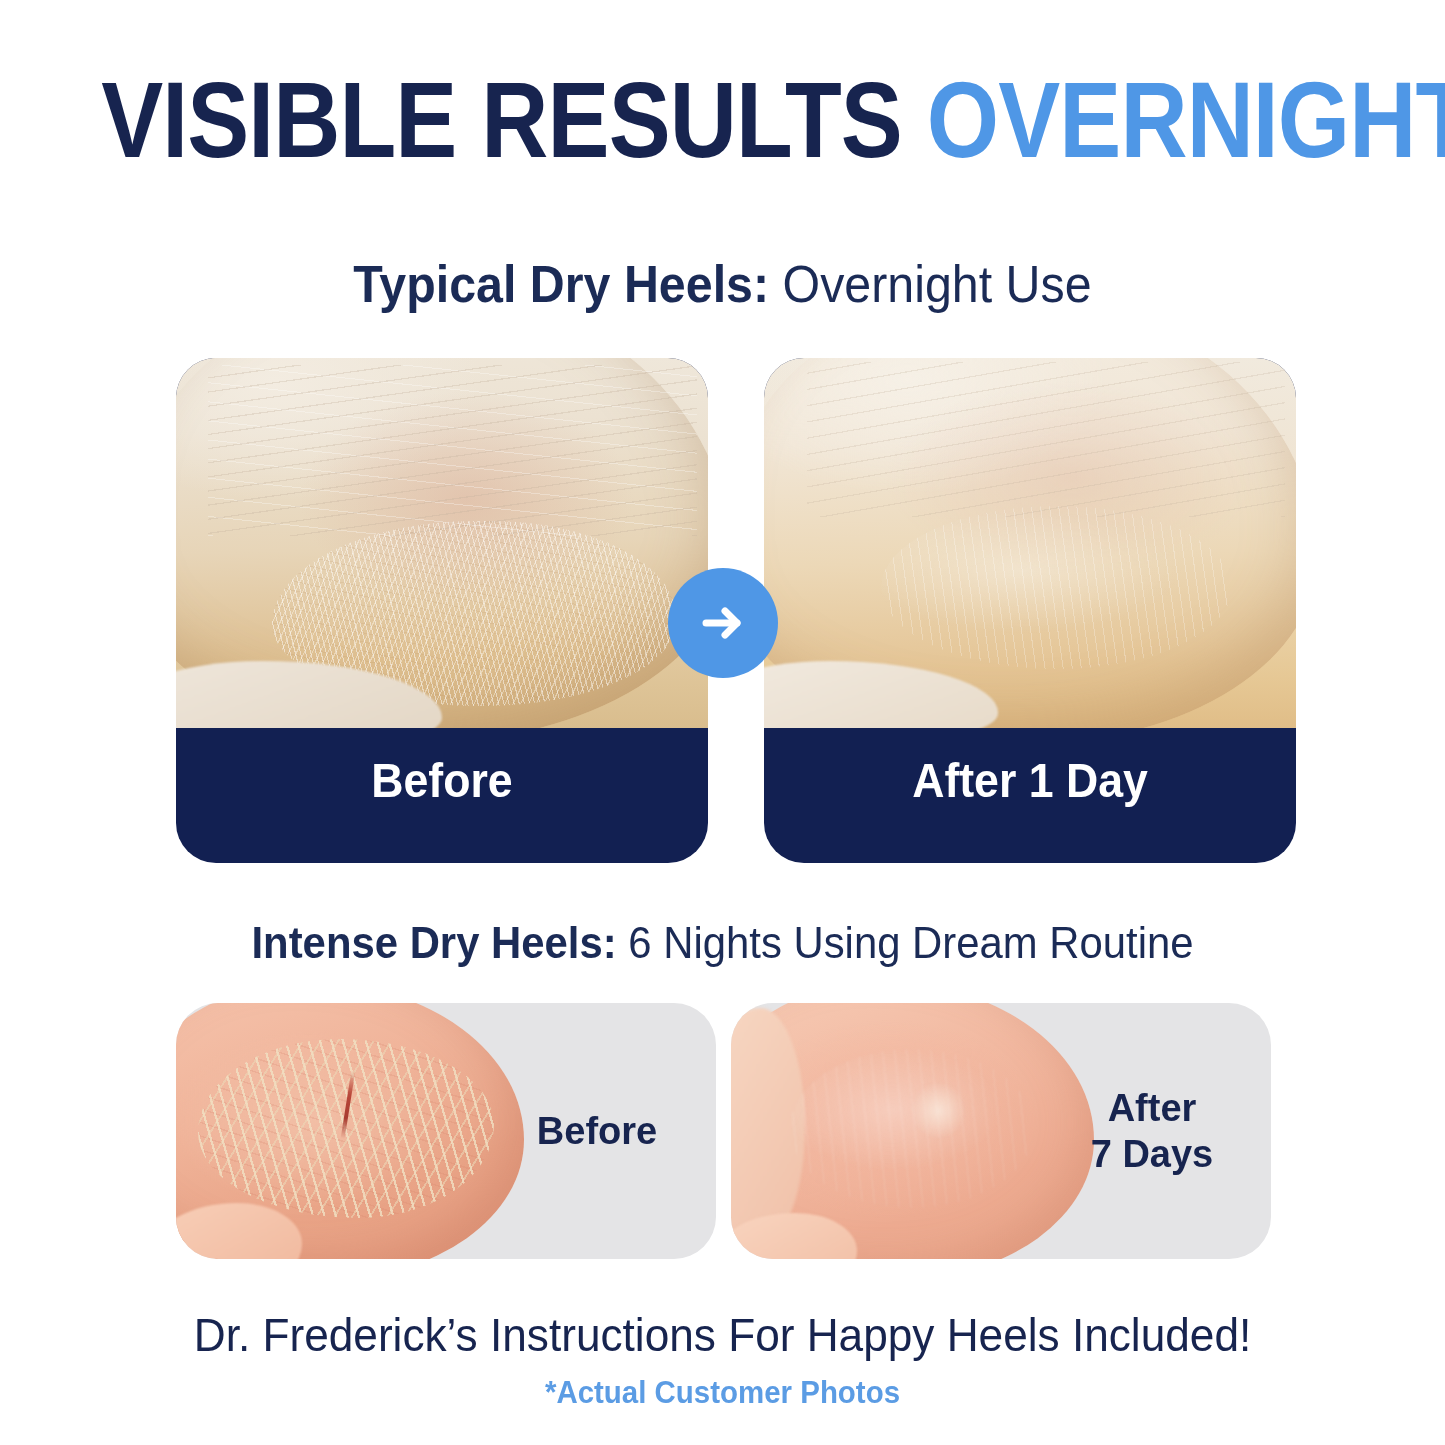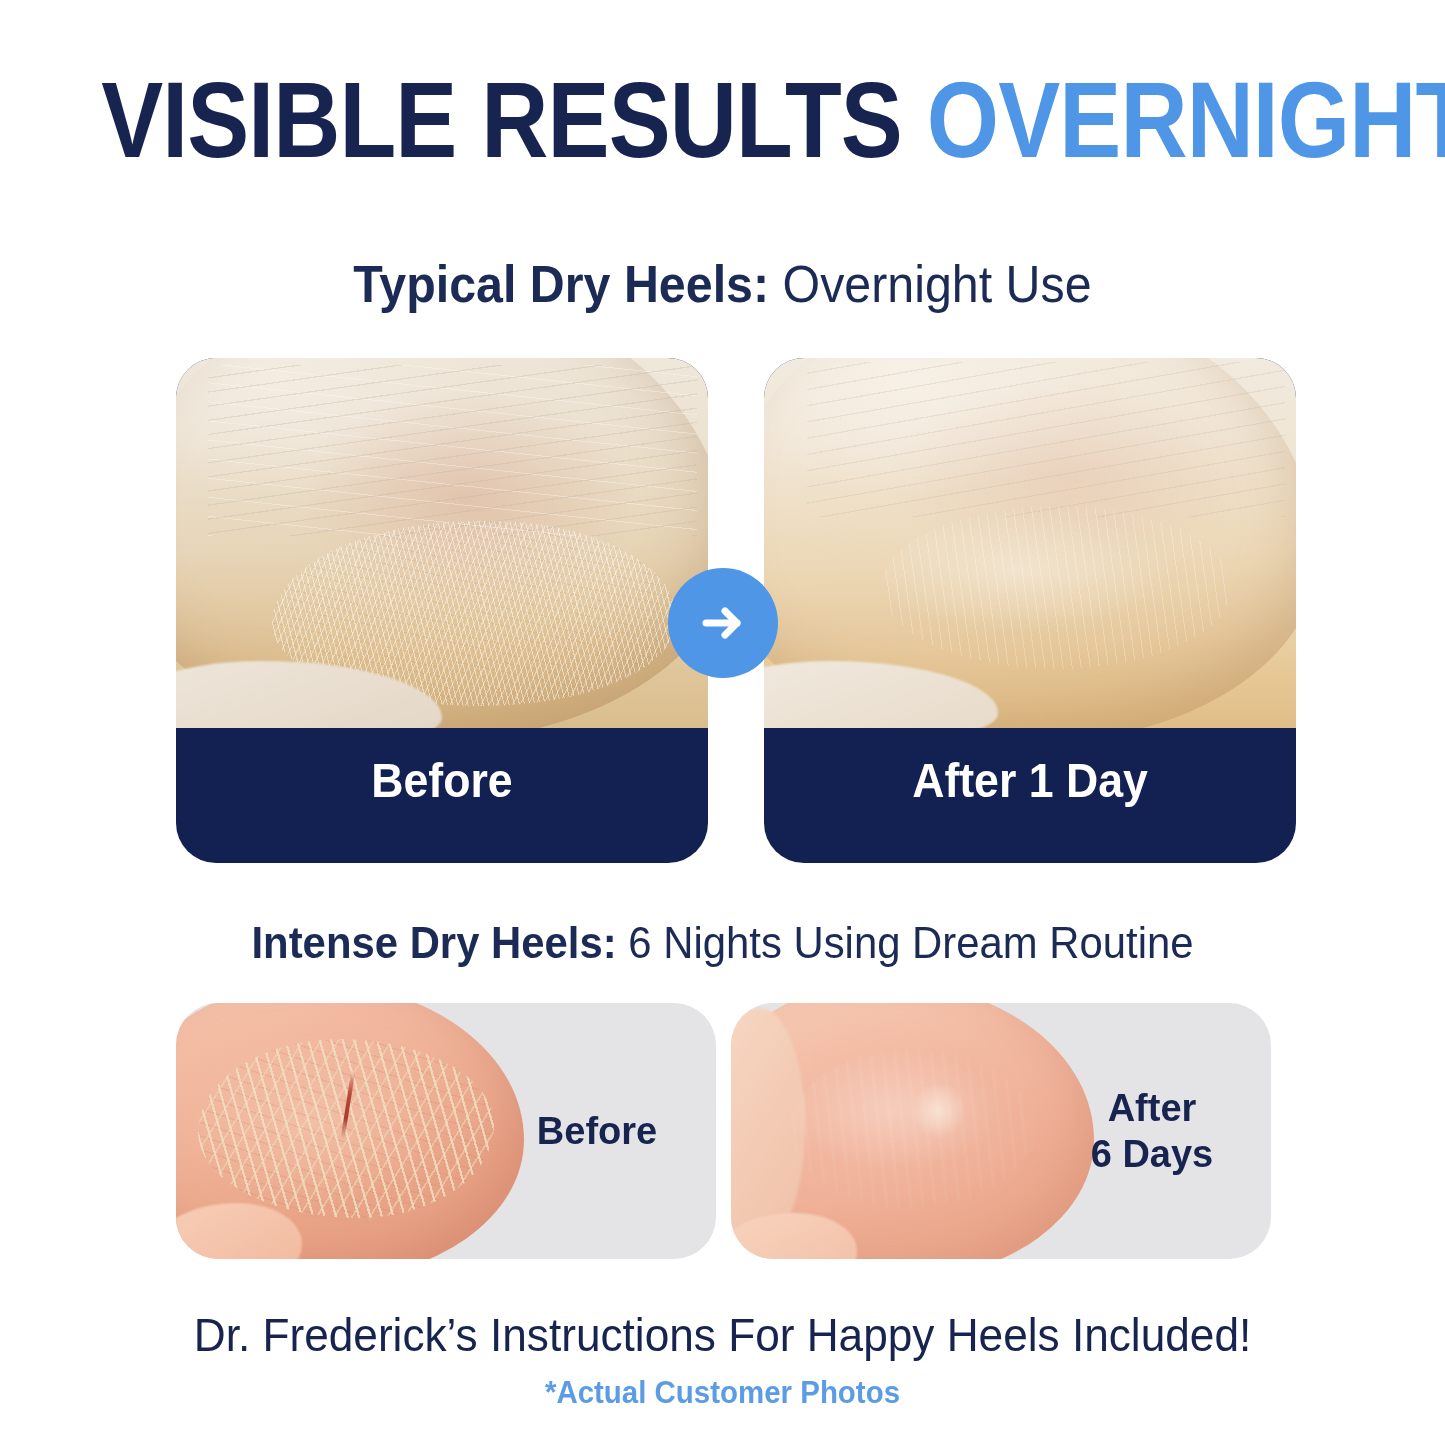--- a/index.html
+++ b/index.html
@@ -445,20 +445,20 @@
       <div class="heel-stage">
         <div class="heel-d-shape"></div>
         <div class="heel-d-edge"></div>
         <div class="heel-d-smooth"></div>
         <div class="heel-d-wisp"></div>
         <div class="heel-d-toe"></div>
       </div>
     </div>
     <div class="panel-label-dark">
       <div>After</div>
-      <div>6 Days</div>
+      <div>7 Days</div>
     </div>
   </div>
 
 </div>
 
 <div class="footer-main">Dr. Frederick’s Instructions For Happy Heels Included!</div>
 <div class="footer-note">*Actual Customer Photos</div>
 
 </body></html>

